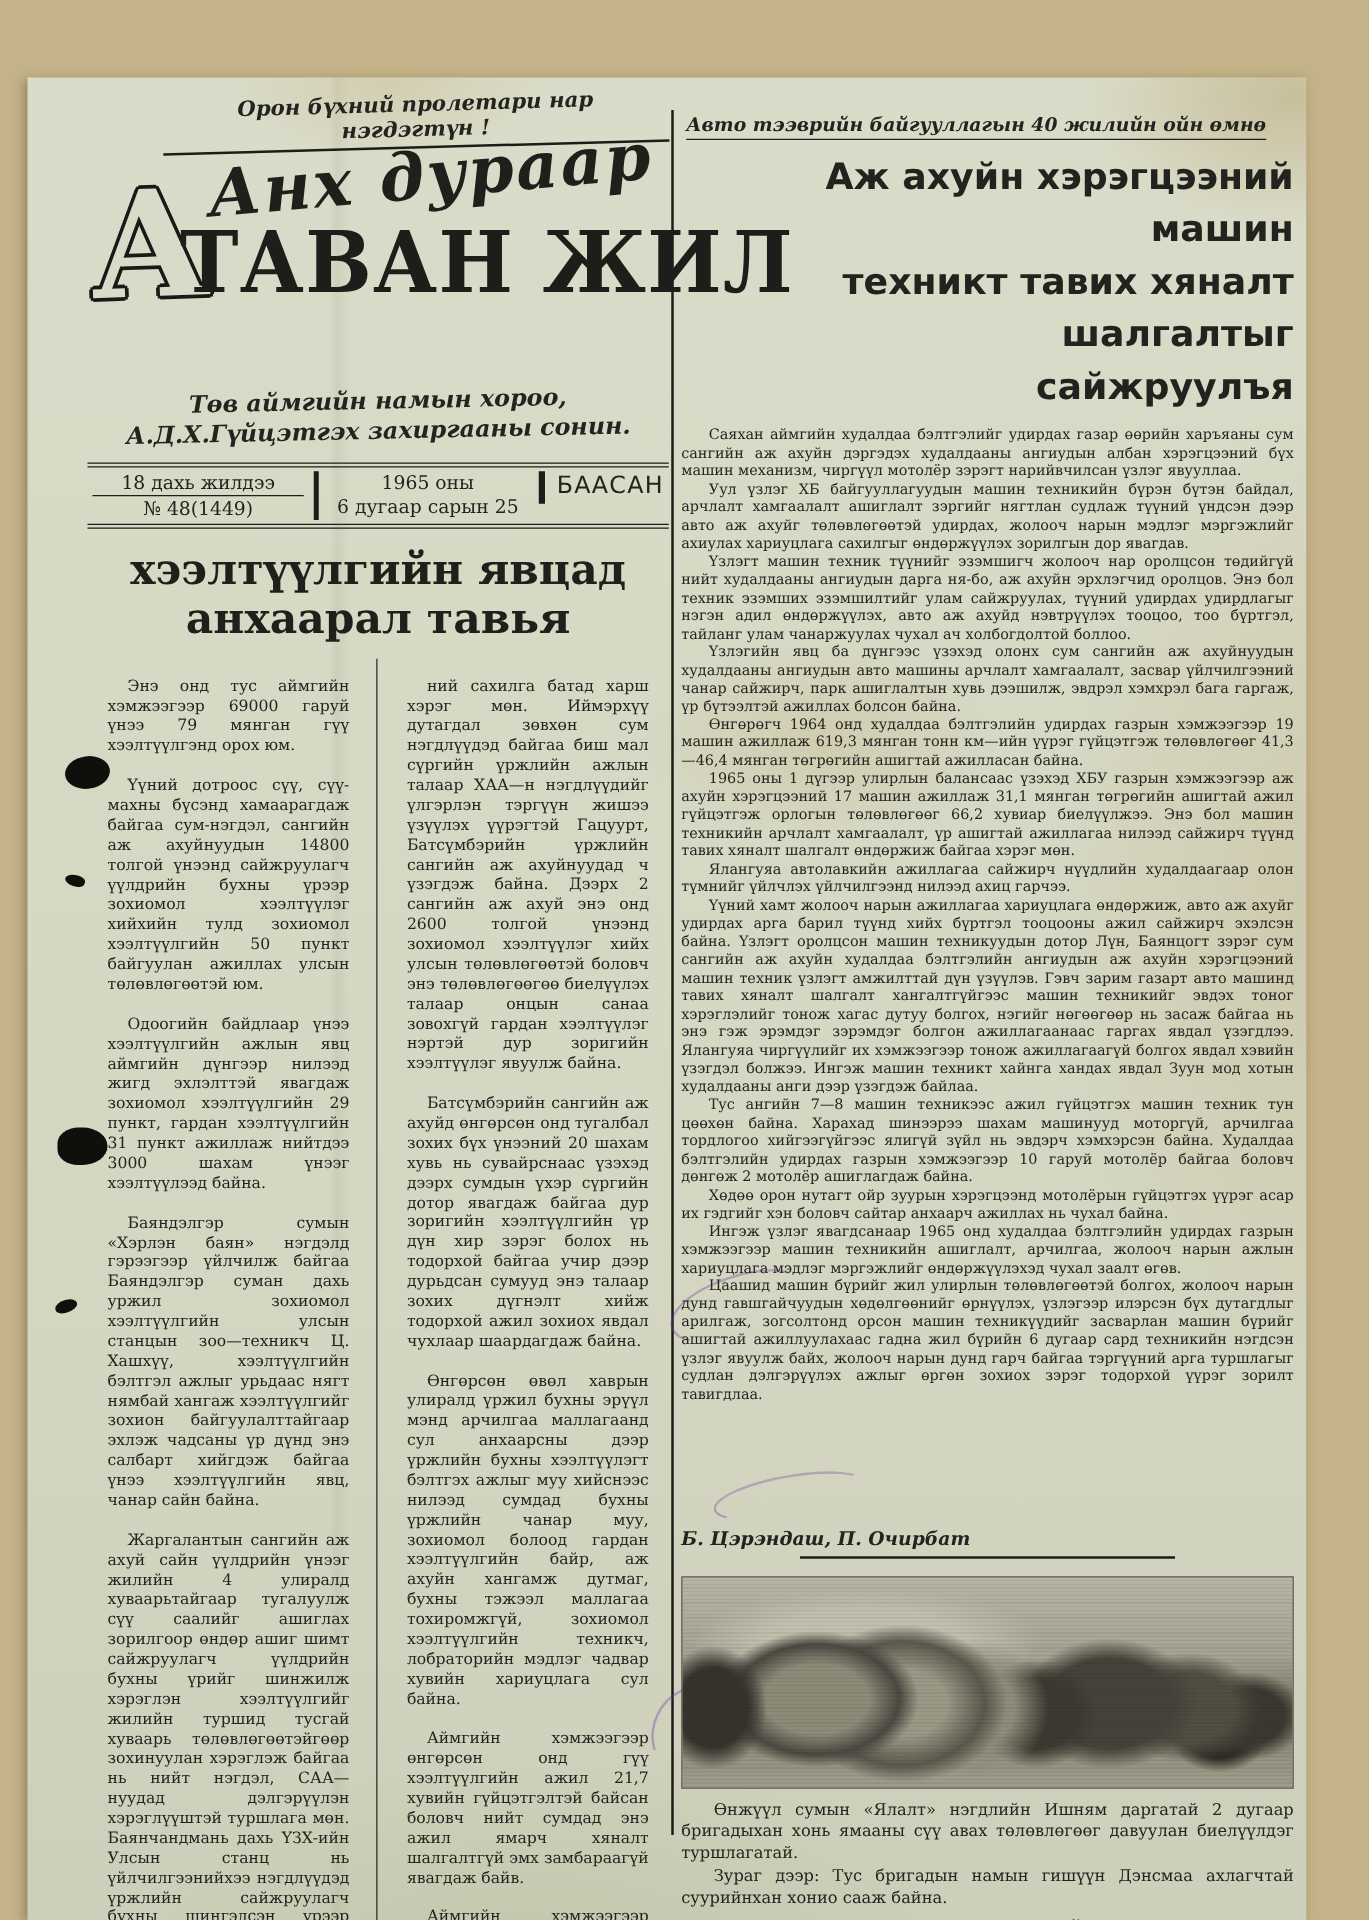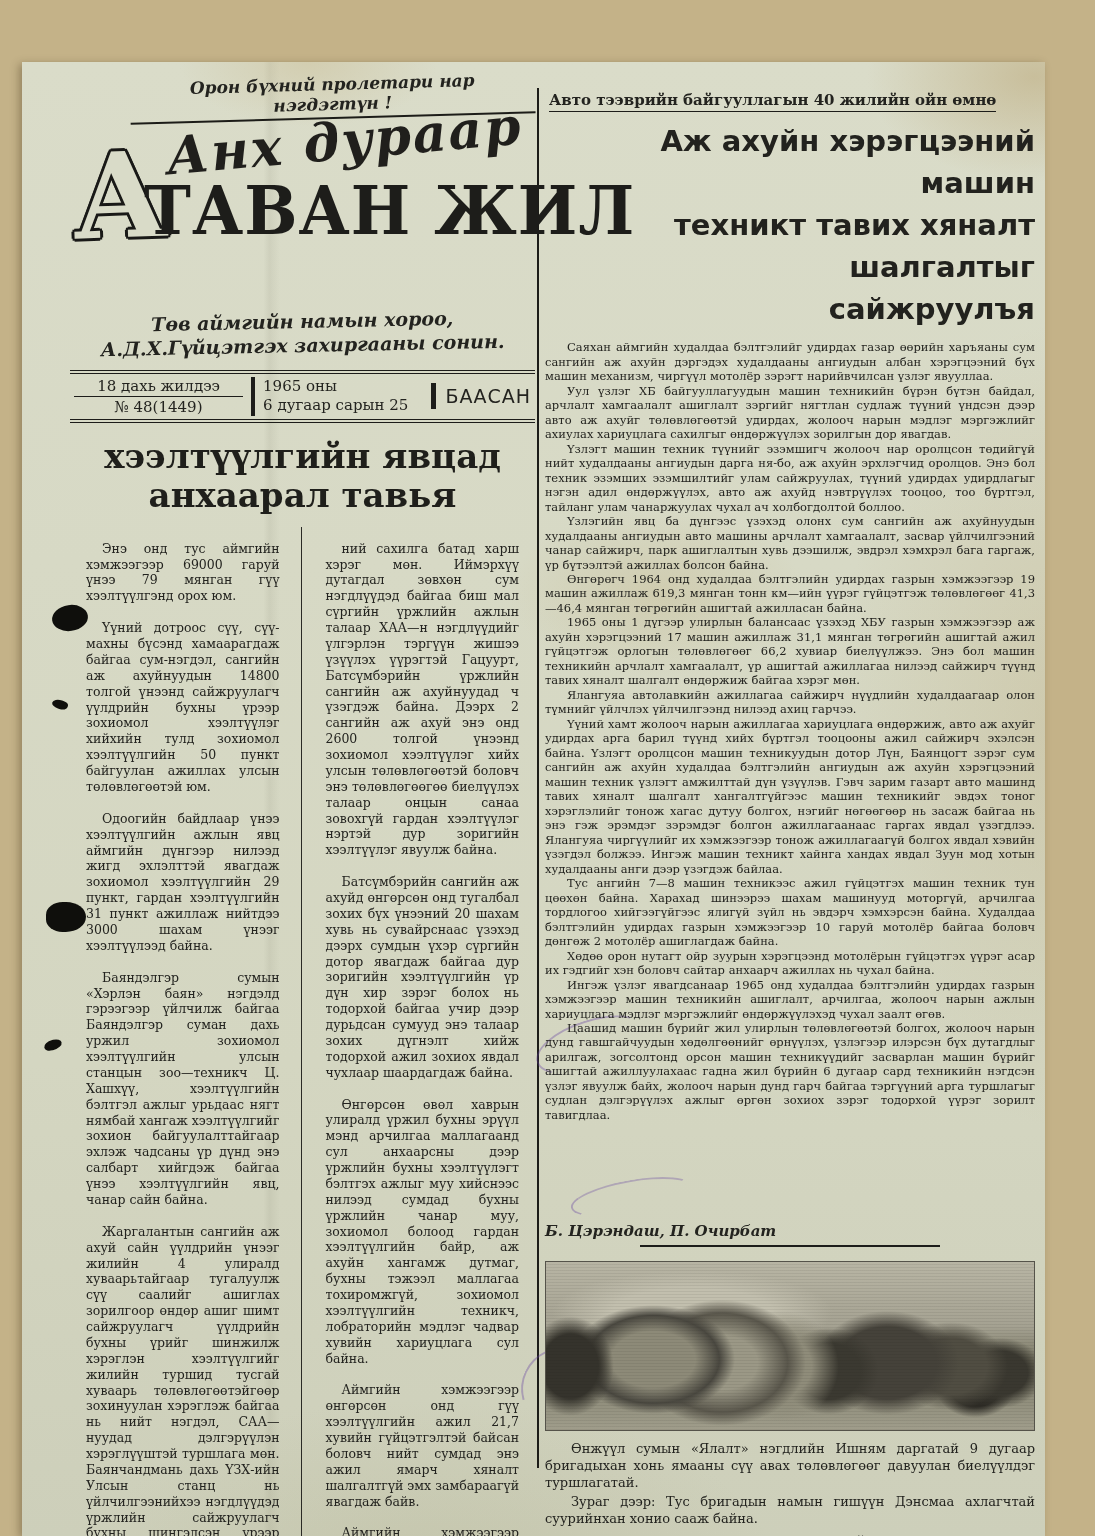--- a/index.html
+++ b/index.html
@@ -56,35 +56,35 @@
   .script-title{position:absolute;left:96px;top:-6px;font-size:52px;line-height:1;font-style:italic;
     font-weight:bold;transform:rotate(-5deg);color:#201f1c;letter-spacing:2px;white-space:nowrap;}
   .subtitle{text-align:center;font-style:italic;font-weight:bold;font-size:19px;line-height:1.25;
     margin-top:4px;transform:rotate(-1.2deg);}
   .dateline{margin-top:12px;border-top:4px double #1d1d1a;border-bottom:4px double #1d1d1a;
     display:flex;align-items:stretch;padding:3px 4px;font-size:15px;}
   .dl-cell1{width:37%;text-align:center;}
   .dl-cell1 .top{border-bottom:1.5px solid #1d1d1a;padding-bottom:1px;}
   .dl-cell1 .bot{padding-top:1px;}
   .dl-bar{width:4px;background:#1d1d1a;margin:0 8px;}
-  .dl-cell2{flex:1;text-align:left;line-height:1.3;}
-  .dl-cell3{display:flex;align-items:center;font-family:"DejaVu Sans",sans-serif;font-size:19px;
+  .dl-cell2{flex:1;text-align:center;line-height:1.3;}
+  .dl-cell3{display:flex;align-items:flex-start;font-family:"DejaVu Sans",sans-serif;font-size:19px;
     letter-spacing:1px;padding-left:10px;}
   .dl-cell3 .bar{width:5px;height:26px;background:#1d1d1a;margin-right:9px;}
   .left-headline{text-align:center;font-weight:bold;font-size:34px;line-height:1.15;margin:14px 0 10px 0;
     color:#1f1f1b;}
   .cols{position:relative;display:flex;gap:14px;margin-top:6px;height:1060px;overflow:hidden;}
   .col{width:226px;text-align:justify;font-size:12.5px;line-height:1.27;}
   .col p{margin:16px;text-indent:16px;}
   .colrule{position:absolute;left:231px;top:2px;width:1px;height:1040px;background:#2a2a25;}
 
   
   .right-half{position:absolute;left:523px;top:28px;width:490px;}
   .kicker-wrap{margin-left:4px;}
-  .kicker{display:inline-block;font-weight:bold;font-size:15px;
+  .kicker{display:inline-block;font-style:italic;font-weight:bold;font-size:15px;
     border-bottom:1.5px solid #1d1d1a;padding-bottom:2px;}
   .right-headline{font-family:"DejaVu Sans",sans-serif;font-weight:bold;font-size:29px;line-height:1.45;
     text-align:right;margin:8px 0 10px 0;color:#22221e;}
   .right-body{height:880px;overflow:hidden;text-align:justify;font-size:11.5px;line-height:1.26;}
   .right-body p{margin:0;text-indent:22px;}
   .byline-row{display:flex;justify-content:flex-start;align-items:baseline;margin-top:2px;}
   .byline{font-style:italic;font-weight:bold;font-size:15px;margin-right:30px;}
   .byline-rule{height:2px;background:#1d1d1a;width:300px;margin:5px auto 0 auto;}
   .photo{margin-top:14px;width:488px;height:168px;border:1px solid #55534a;
     background:
@@ -208,20 +208,20 @@
       </div>
 
     <div class="byline-row">
       <span class="byline">Б. Цэрэндаш, П. Очирбат</span>
     </div>
     <div class="byline-rule"></div>
 
     <div class="photo"></div>
 
     <div class="caption">
-        <p>Өнжүүл сумын «Ялалт» нэгдлийн Ишням даргатай 9 дугаар бригадыхан хонь ямааны сүү авах төлөвлөгөөг давуулан биелүүлдэг туршлагатай.</p>
+        <p>Өнжүүл сумын «Ялалт» нэгдлийн Ишням даргатай 2 дугаар бригадыхан хонь ямааны сүү авах төлөвлөгөөг давуулан биелүүлдэг туршлагатай.</p>
         <p>Зураг дээр: Тус бригадын намын гишүүн Дэнсмаа ахлагчтай суурийнхан хонио сааж байна.</p>
       </div>
 
     <div class="credit">Д. Дондогдоржийн авсан гэрэл зураг</div>
   </div>
 
 </div>
 
 </body></html>

